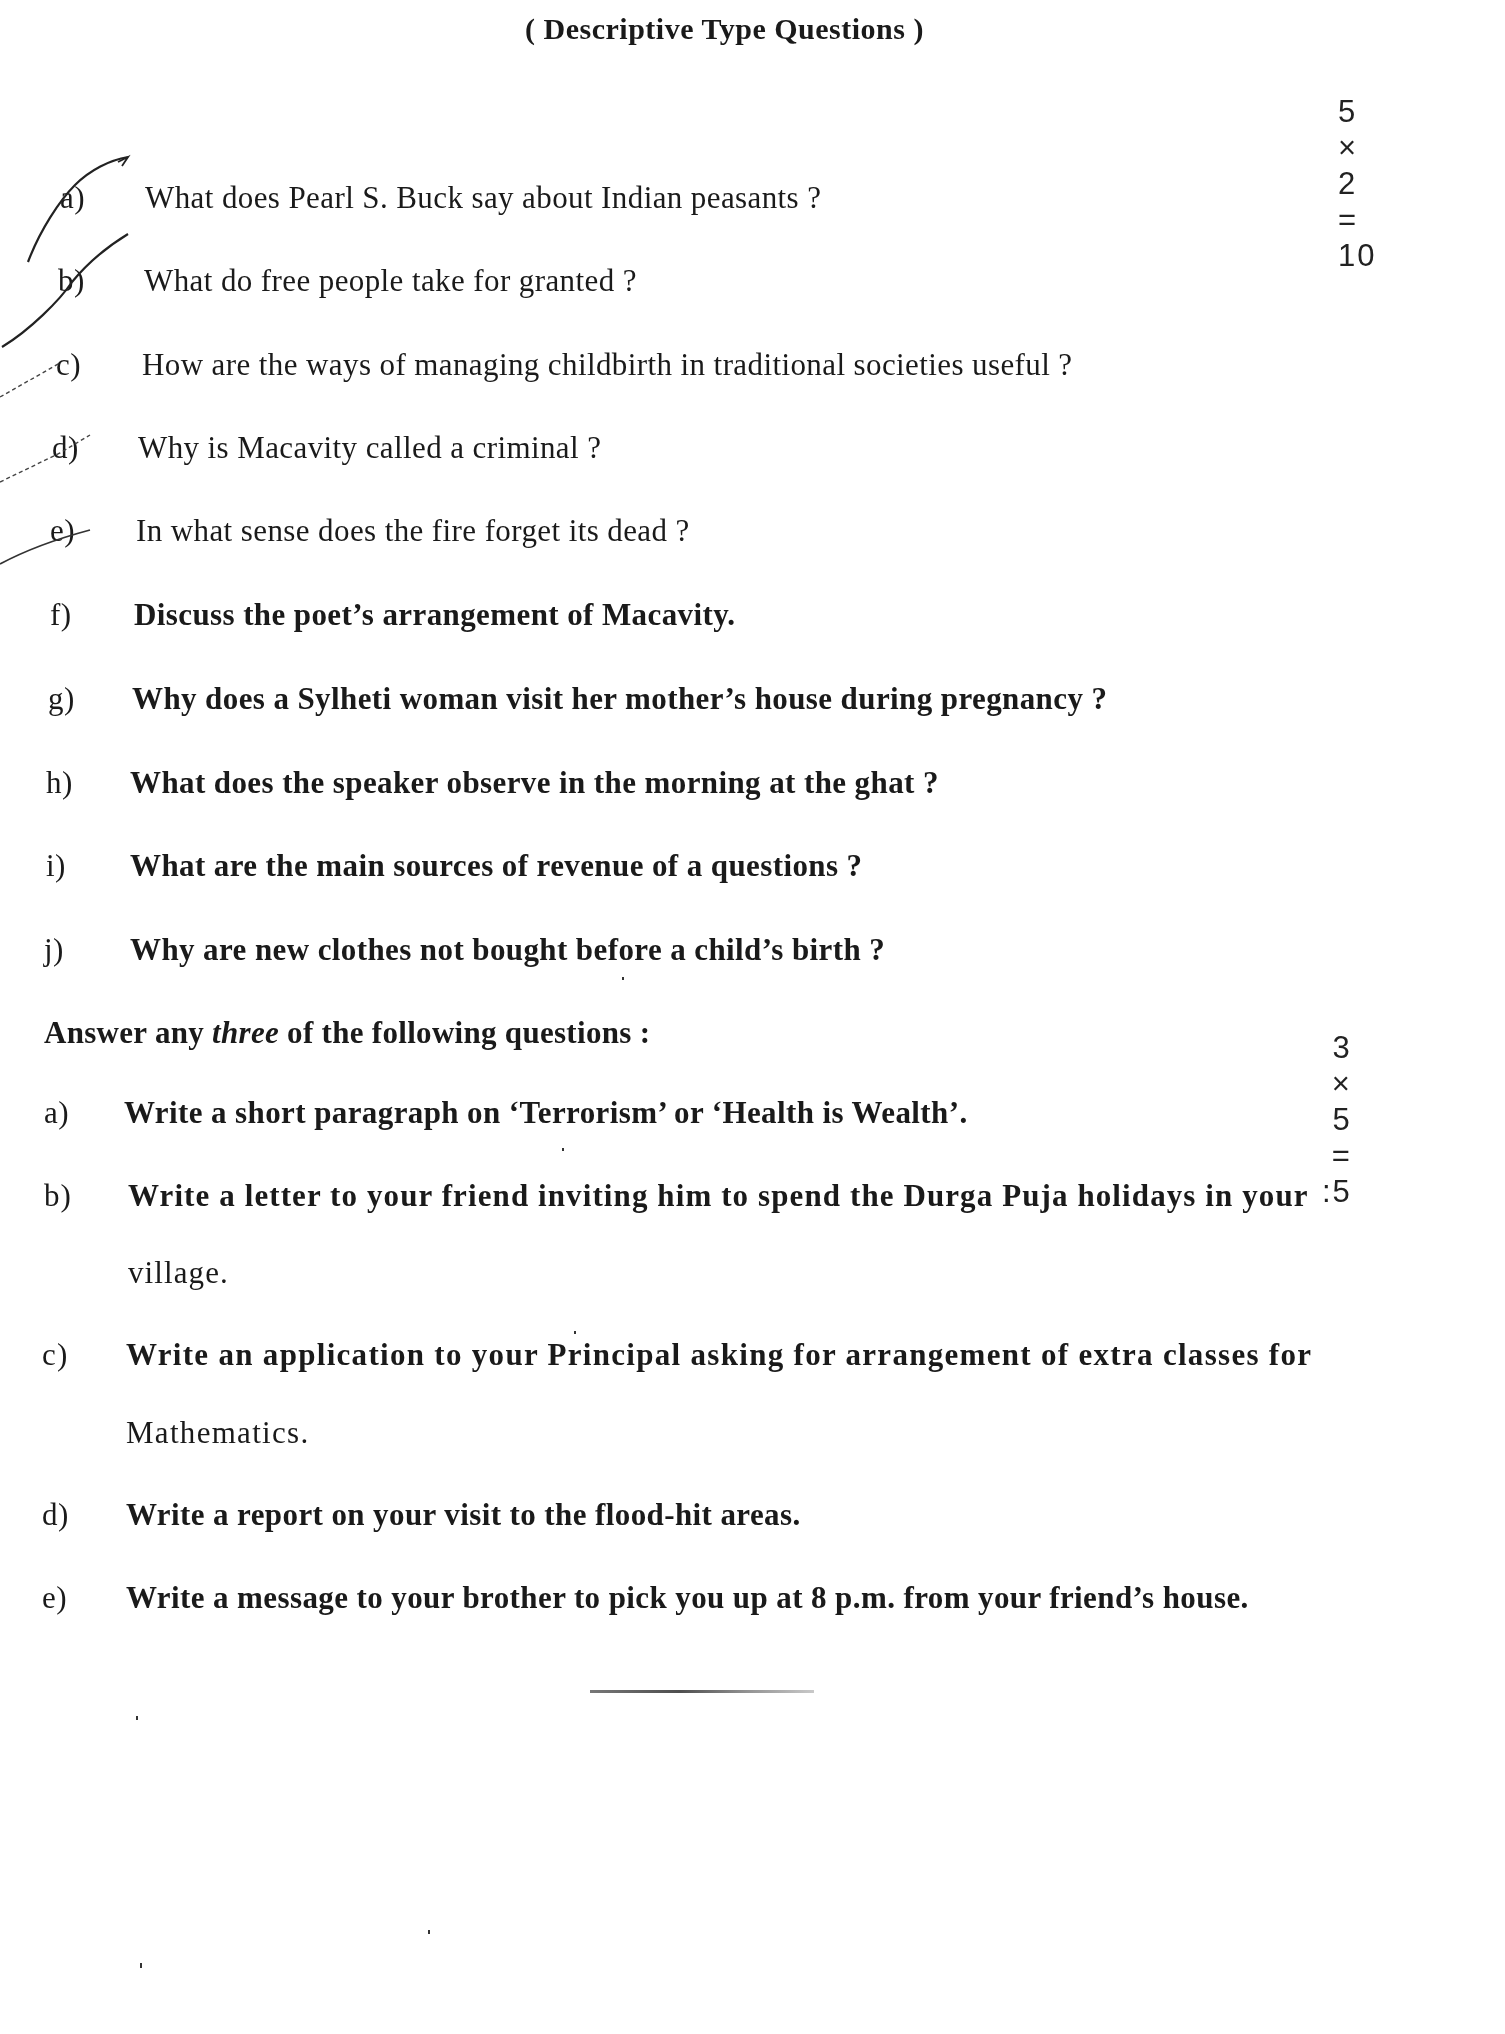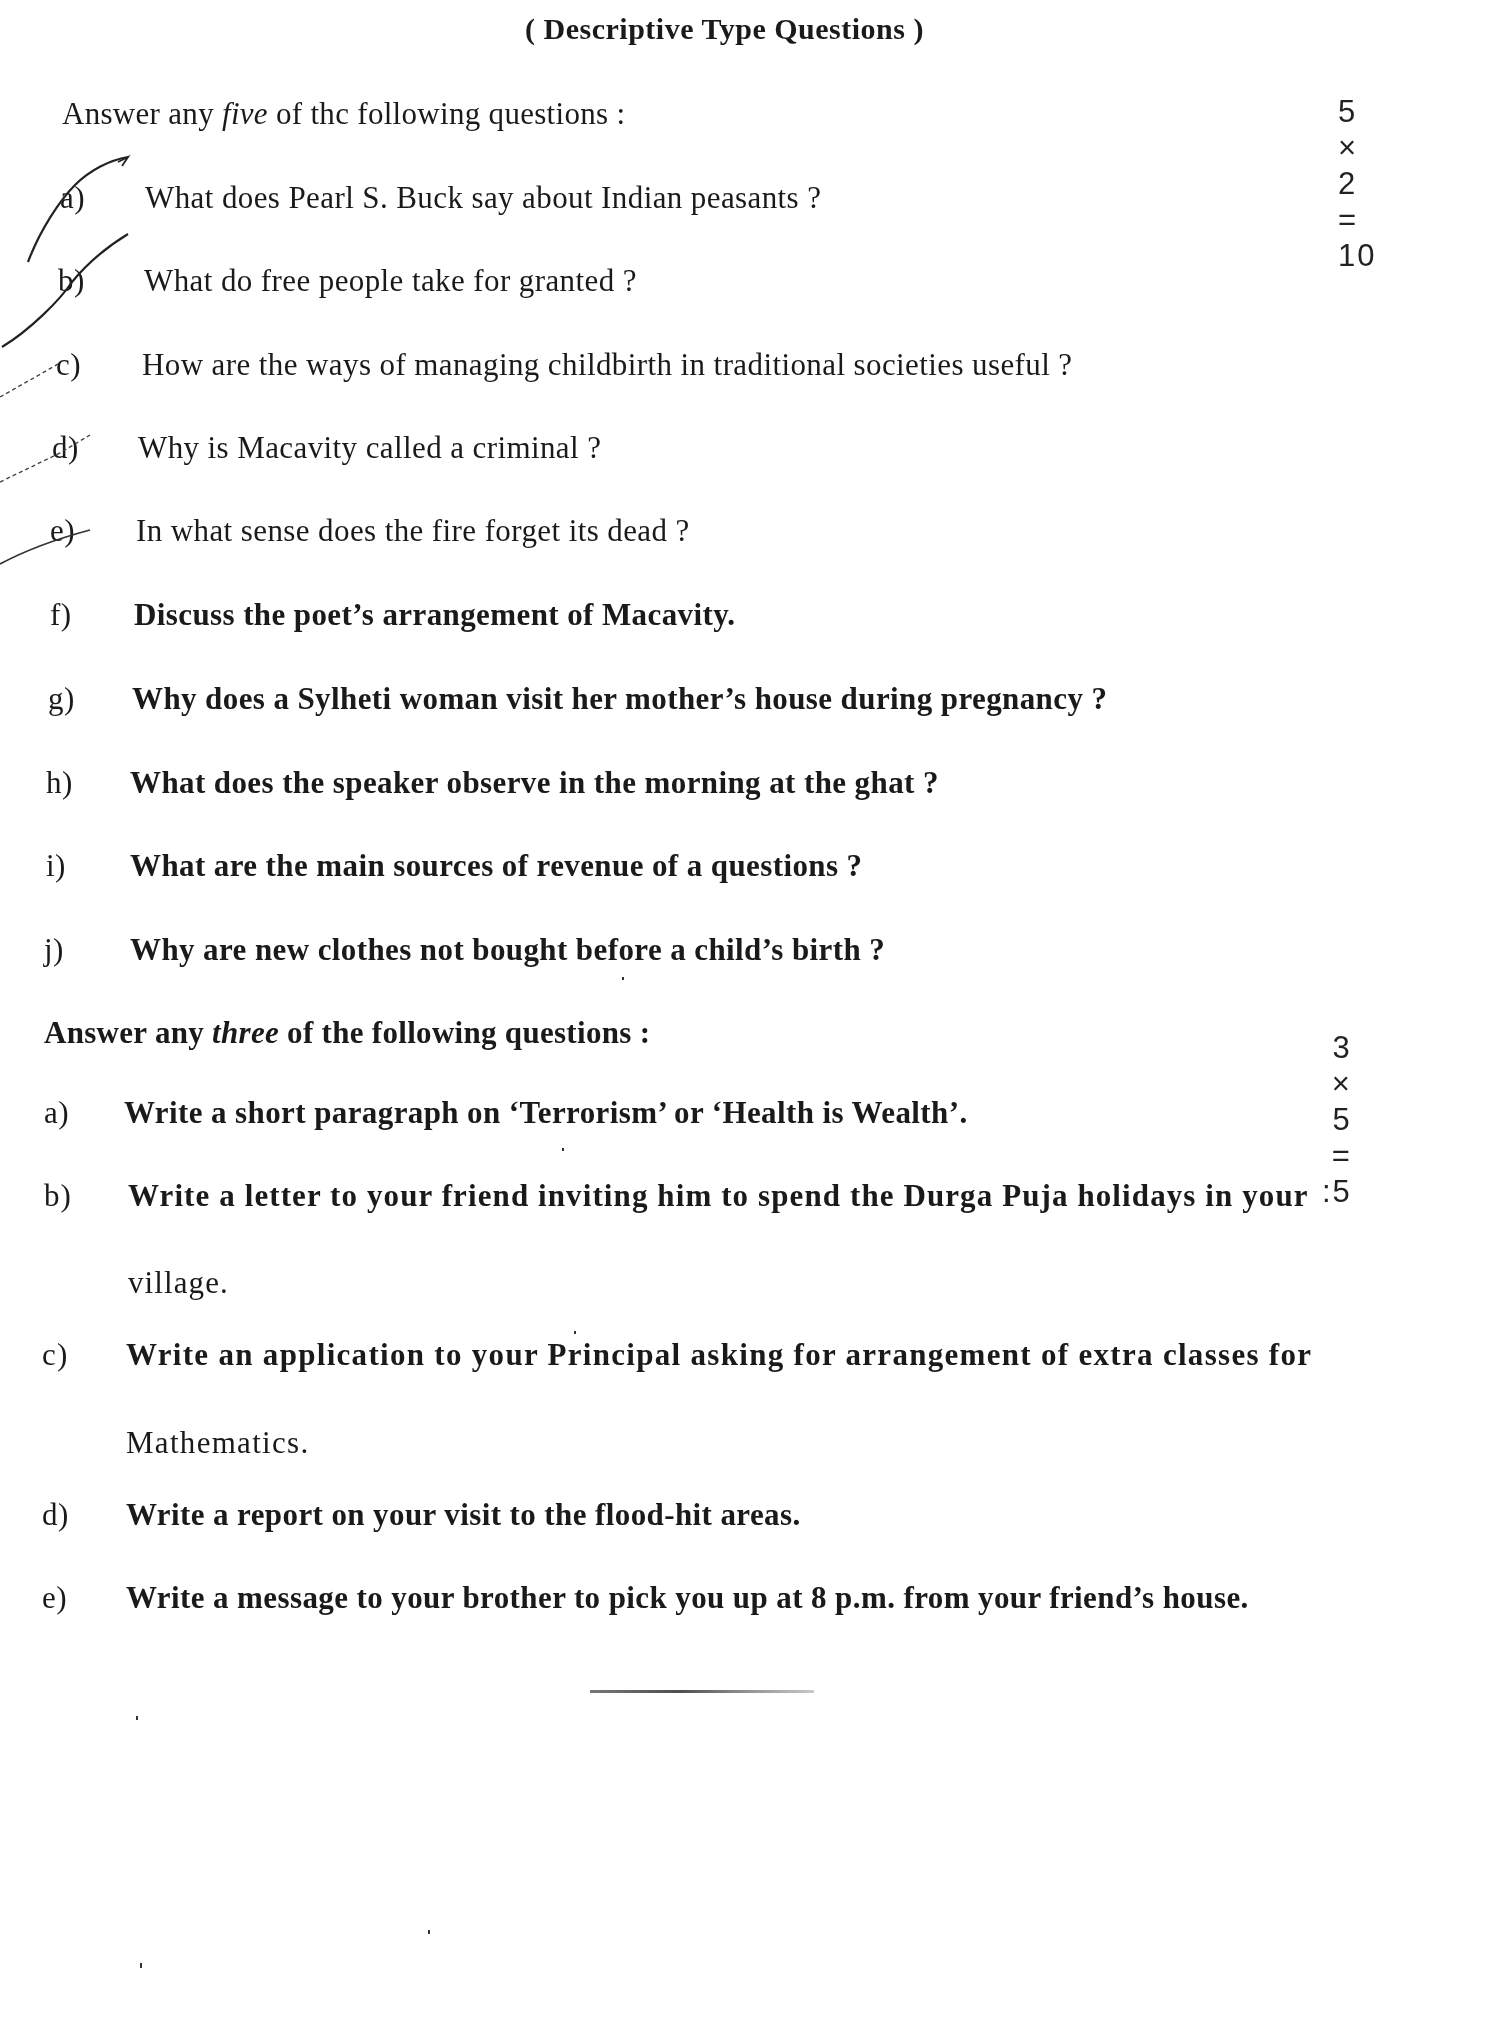--- a/index.html
+++ b/index.html
@@ -61,21 +61,20 @@
     }
     .q .txt {
       position: absolute;
       top: 0;
       white-space: nowrap;
     }
     .q.bold .txt { font-weight: bold; }
     .q .txt2 {
       position: absolute;
       white-space: nowrap;
-      margin-top: 10px;
     }
     .rule {
       position: absolute;
       left: 590px;
       top: 1690px;
       width: 224px;
       height: 3px;
       background: linear-gradient(90deg, #555 0%, #222 40%, #777 70%, #bbb 100%);
       opacity: 0.8;
     }
@@ -91,23 +90,20 @@
       pointer-events: none;
     }
   </style>
 </head>
 <body>
 
 <div class="page">
 
   <div class="title">( Descriptive Type Questions )</div>
 
-  <div class="section-head" style="left:62px; top:96px;">
-    <span>Answer any </span><span class="em">five</span><span> of thc following questions :</span>
-  </div>
   <div class="marks" style="left:1338px; top:94px;">5 × 2 = 10</div>
 
   <div class="q" style="left:60px; top:180px;">
     <span class="lbl">a)</span>
     <span class="txt" style="left:85px;">What does Pearl S. Buck say about Indian peasants ?</span>
   </div>
   <div class="q" style="left:58px; top:263px;">
     <span class="lbl">b)</span>
     <span class="txt" style="left:86px;">What do free people take for granted ?</span>
   </div>

